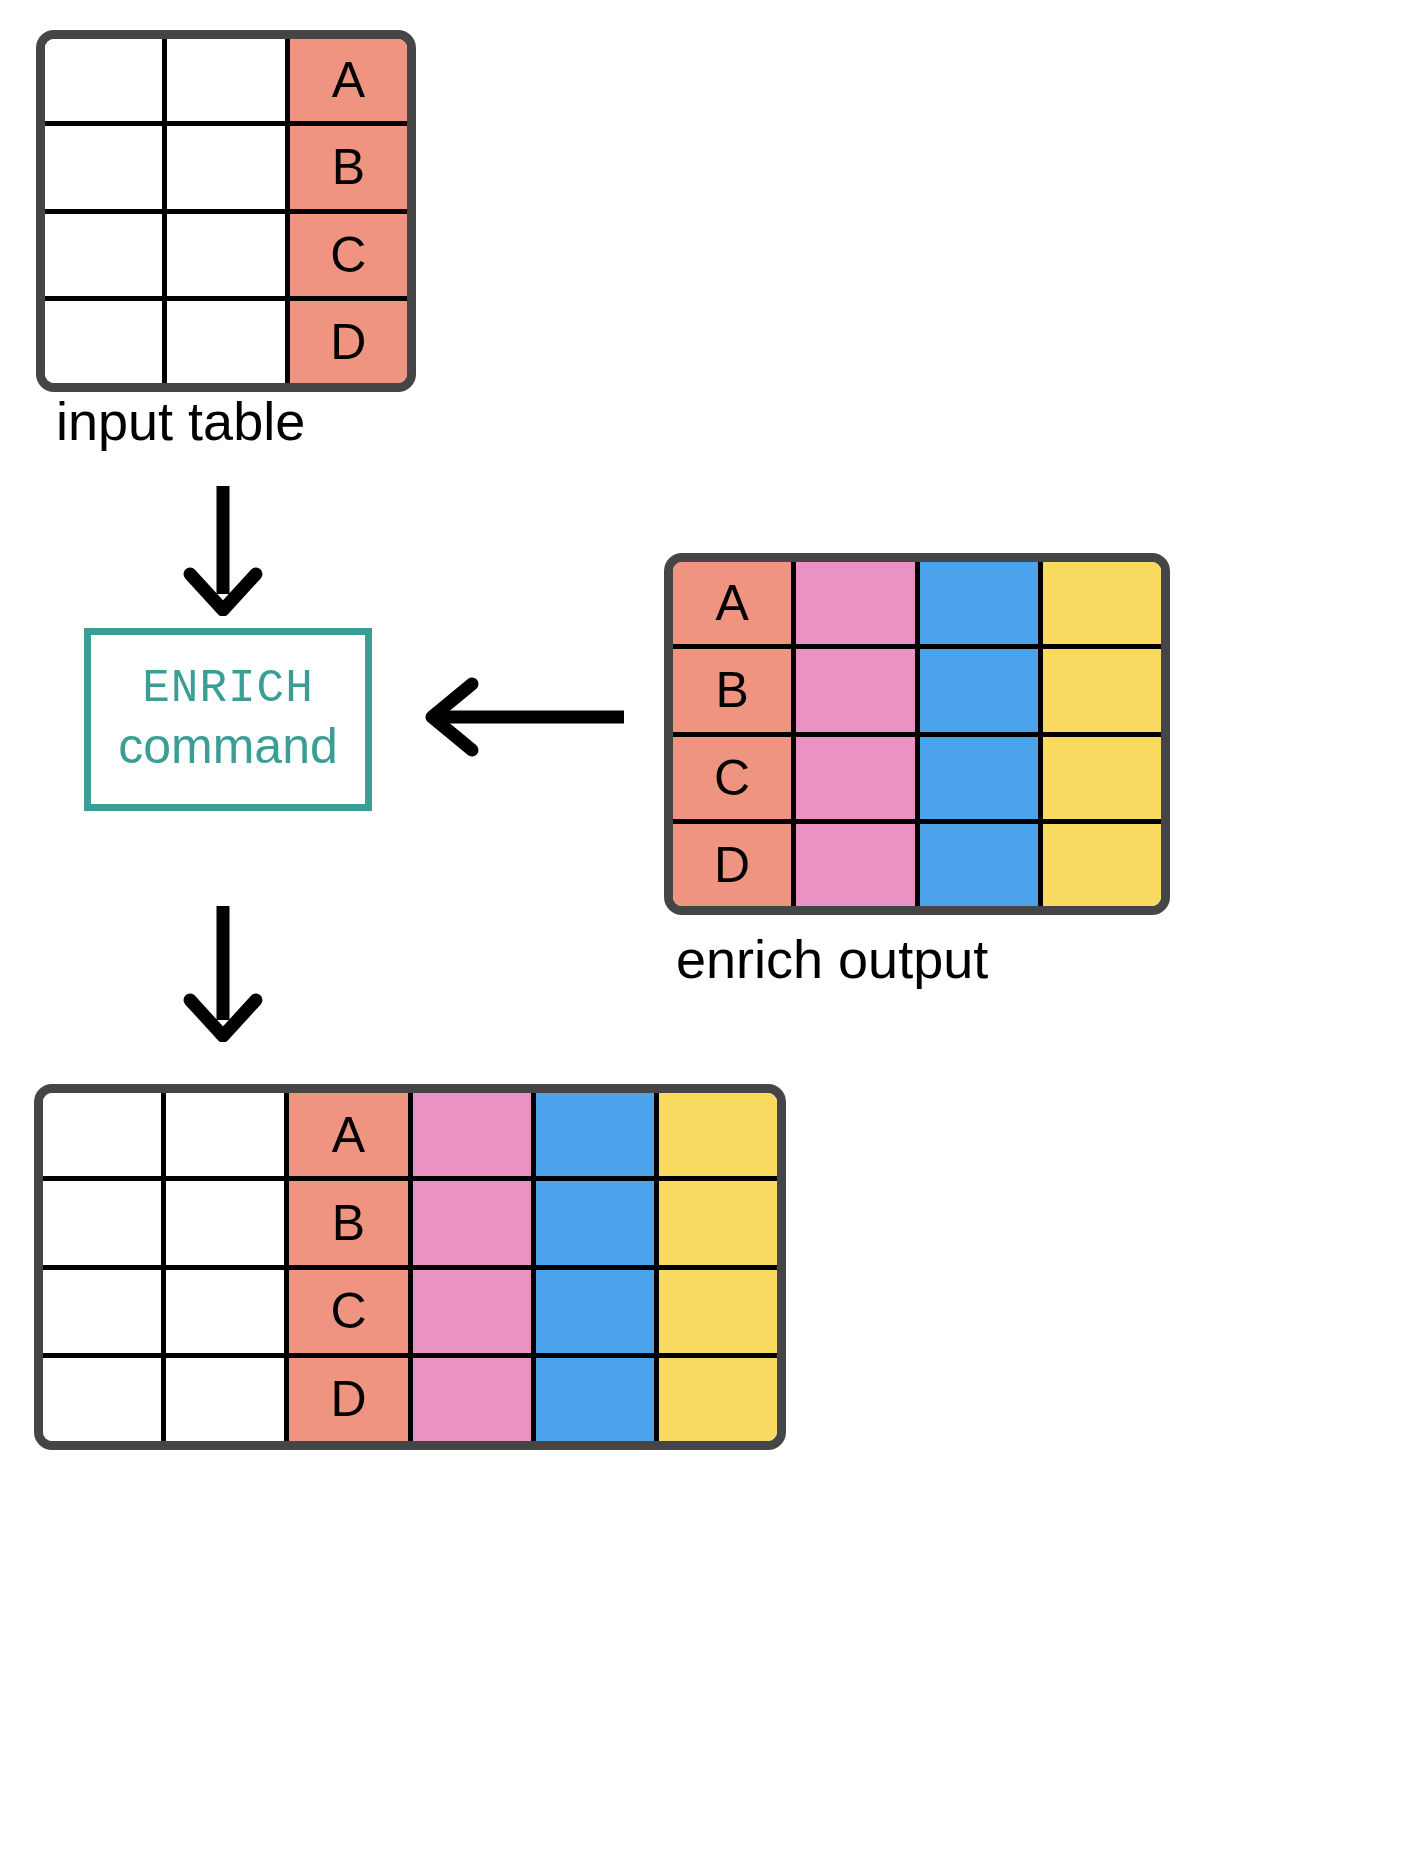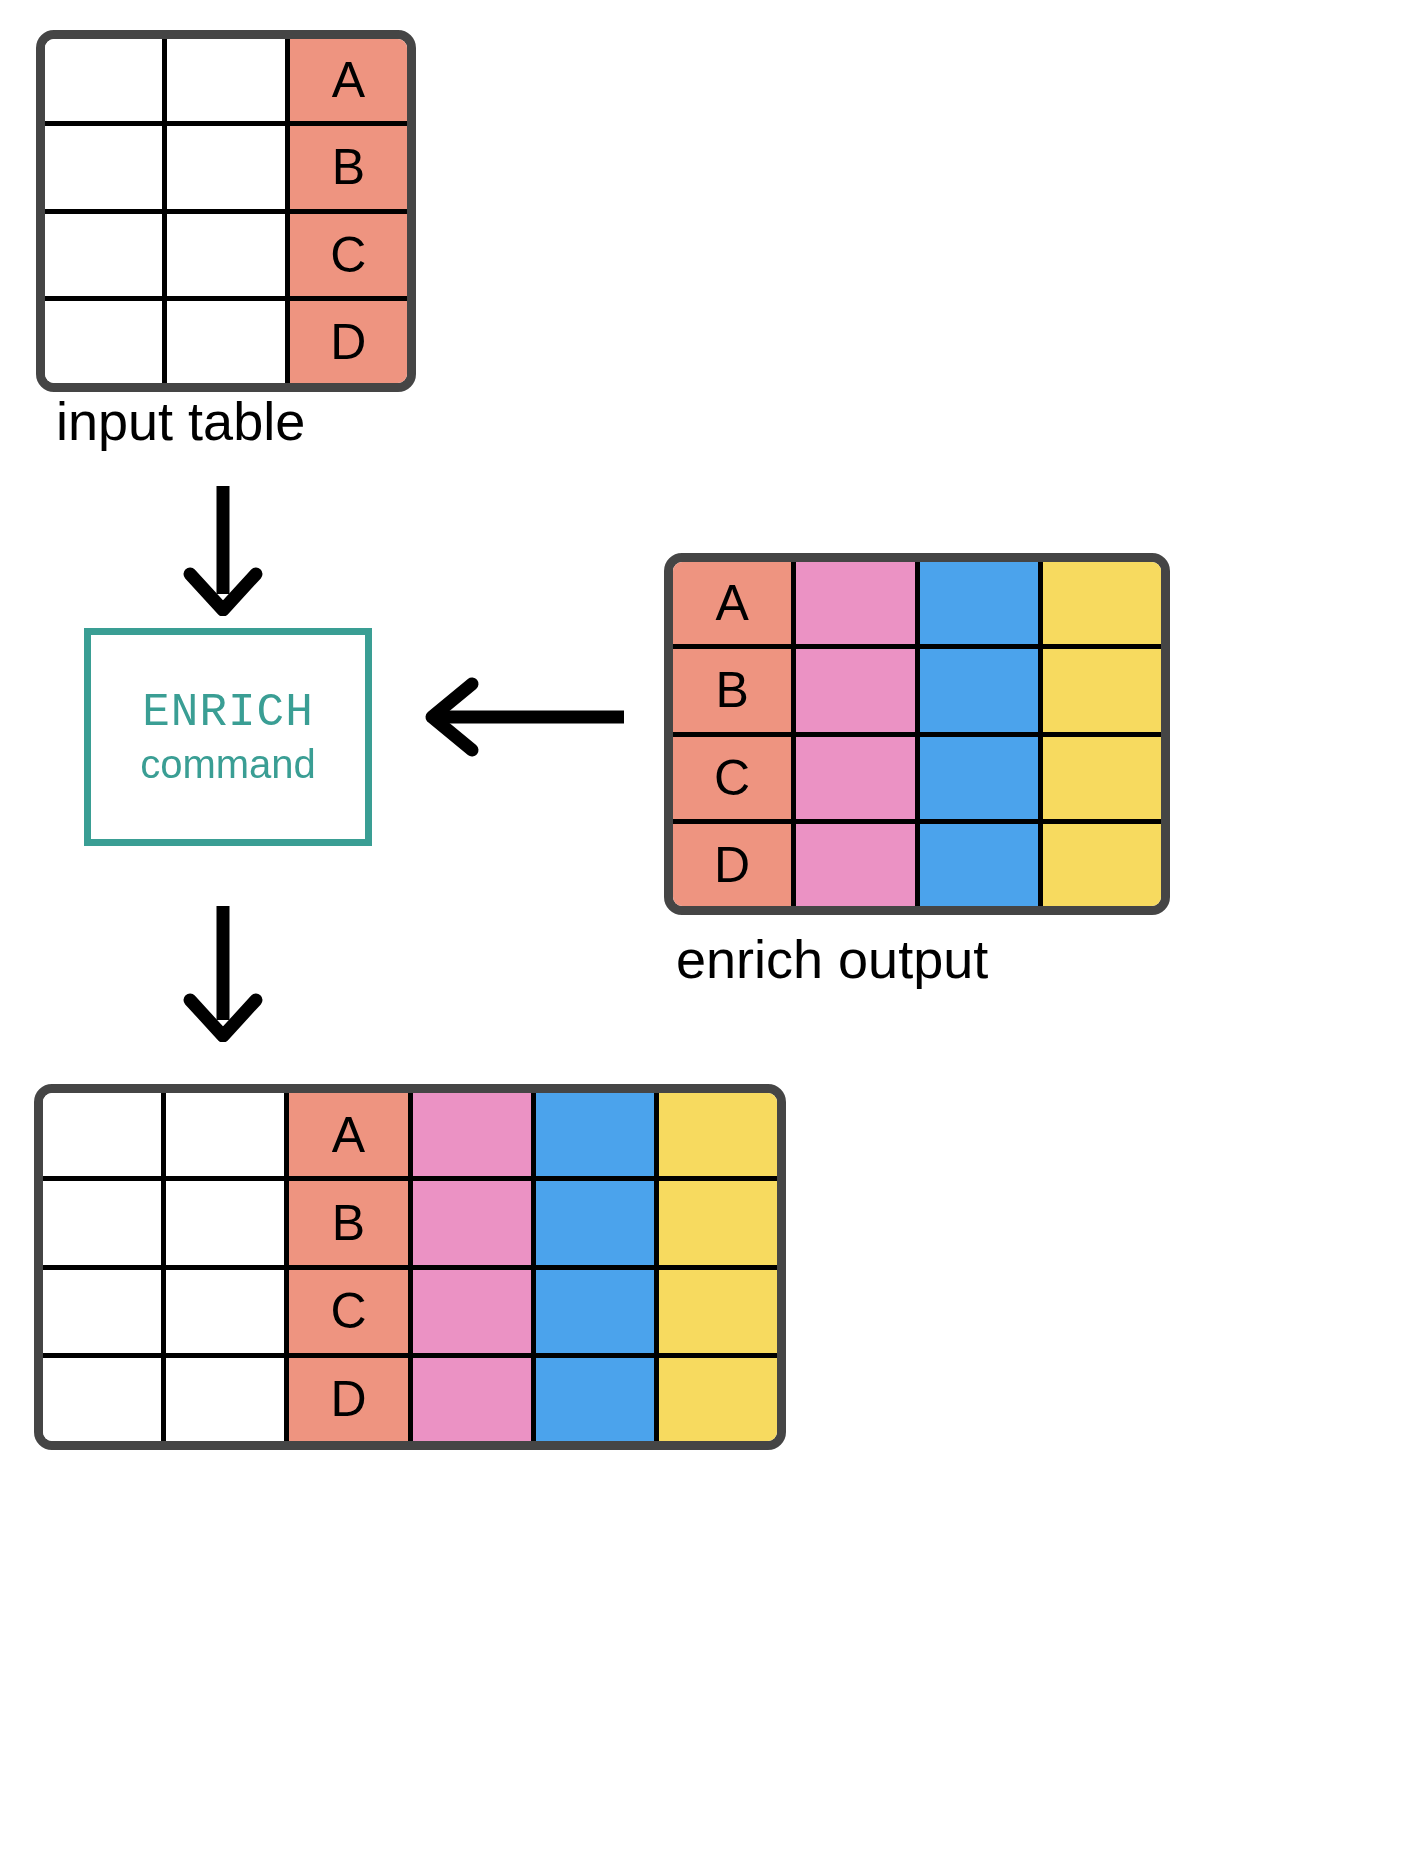--- a/index.html
+++ b/index.html
@@ -82,39 +82,39 @@
     white-space: nowrap;
   }
   #caption-input  { left: 56px;  top: 394px; }
   #caption-enrich { left: 676px; top: 932px; }
   #caption-output { left: 54px;  top: 1492px; }
 
   
   #enrich-box {
     position: absolute;
     left: 84px; top: 628px;
-    width: 288px; height: 218px;
+    width: 288px; height: 183px;
     border: 7px solid #3a9e94;
     background: #ffffff;
     display: flex;
     flex-direction: column;
     align-items: center;
     justify-content: center;
     gap: 2px;
   }
   #enrich-box .line-mono {
     font-family: "Liberation Mono", monospace;
     font-size: 46px;
     line-height: 1.15;
     color: #3a9e94;
     letter-spacing: 1px;
   }
   #enrich-box .line-sans {
     font-family: "Liberation Sans", sans-serif;
-    font-size: 40px;
+    font-size: 50px;
     line-height: 1.15;
     color: #3a9e94;
   }
 
   
   .arrow { position: absolute; }
   #arrow-input-to-cmd  { left: 168px; top: 486px;  width: 110px; height: 130px; }
   #arrow-index-to-cmd  { left: 414px; top: 662px;  width: 210px; height: 110px; }
   #arrow-cmd-to-output { left: 168px; top: 906px;  width: 110px; height: 136px; }
 </style>

